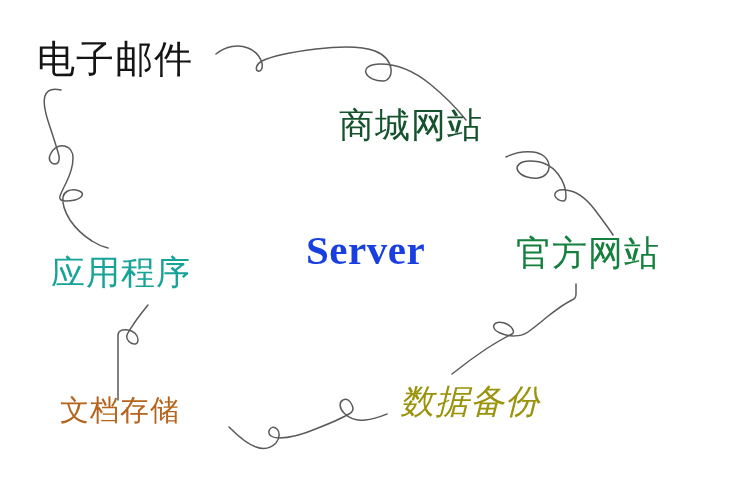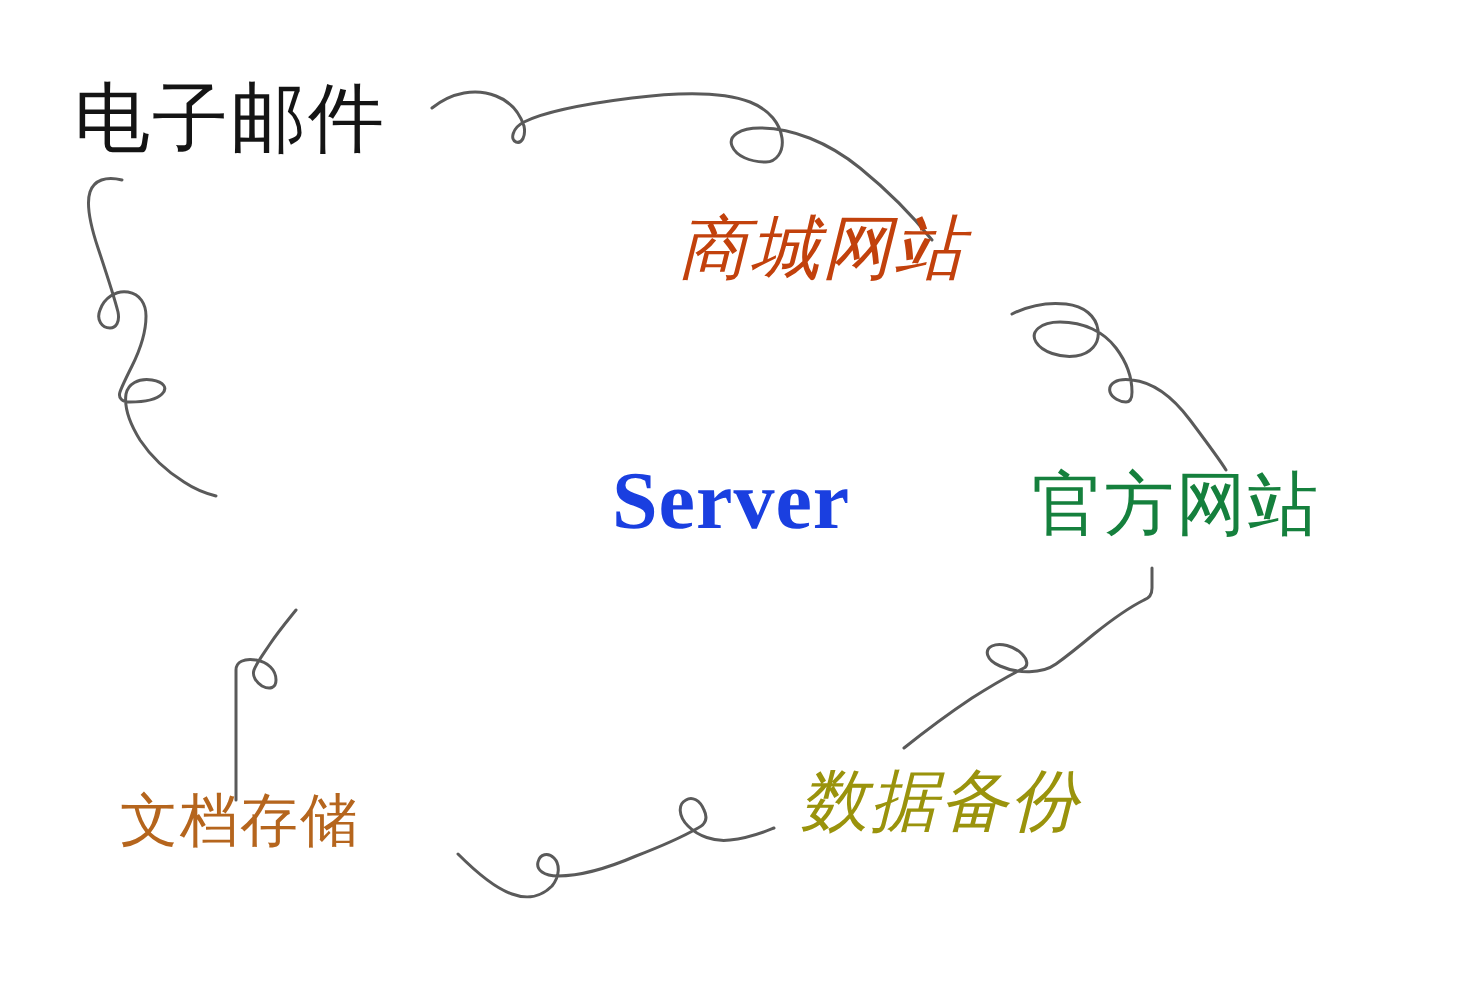--- a/index.html
+++ b/index.html
@@ -46,23 +46,22 @@
     font-size: 38px;
     color: #141414;
     letter-spacing: 1px;
   }
 
   
   #label-mall {
     left: 339px;
     top: 108px;
     font-size: 35px;
-    color: #c2410c;
-    letter-spacing: 1px;
-    font-style: italic;
+    color: #14532d;
+    letter-spacing: 1px;
   }
 
   
   #label-server {
     left: 306px;
     top: 230px;
     font-size: 41px;
     font-weight: bold;
     color: #1a3fe0;
     font-family: Liberation Serif, serif;
@@ -196,16 +195,17 @@
          C 557,309 566,303 572,300
          C 575,299 576,297 576,294
          C 576,290 576,287 576,284"></path>
 
   </svg>
 
   <div class="label" id="label-email">电子邮件</div>
   <div class="label" id="label-mall">商城网站</div>
   <div class="label" id="label-server">Server</div>
   <div class="label" id="label-official">官方网站</div>
+  <div class="label" id="label-app">应用程序</div>
   <div class="label" id="label-backup">数据备份</div>
   <div class="label" id="label-docs">文档存储</div>
 
 </div>
 
 </body></html>

